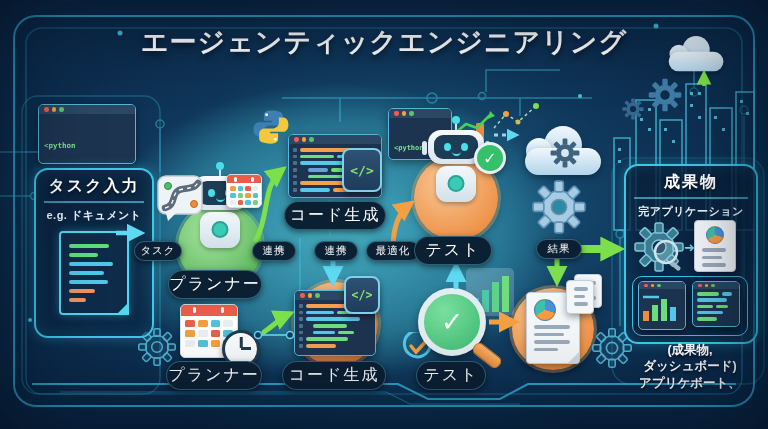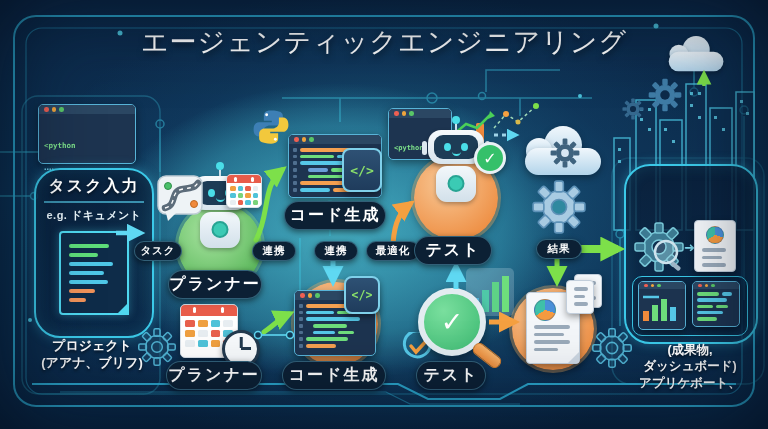--- a/index.html
+++ b/index.html
@@ -9,36 +9,36 @@
       radial-gradient(ellipse 300px 190px at 44% 54%, rgba(72,178,196,.9), rgba(52,150,175,.55) 55%, rgba(30,100,140,0) 78%),
       radial-gradient(ellipse 430px 280px at 50% 52%, rgba(38,120,156,.75), rgba(20,70,110,.35) 60%, rgba(12,42,74,0) 85%),
       linear-gradient(180deg,#0c2949 0%,#0d3356 45%,#0a2746 100%);}
   #stage::after{content:"";position:absolute;inset:0;pointer-events:none;
     box-shadow:inset 0 0 90px rgba(2,12,28,.8);z-index:9}
   .abs{position:absolute}
   svg.layer{position:absolute;inset:0;width:768px;height:429px;pointer-events:none}
 
   
   .title{position:absolute;left:0;right:0;top:24px;text-align:center;color:#fff;
-    font-size:27px;font-weight:400;letter-spacing:1px;z-index:4;
+    font-size:27px;font-weight:700;letter-spacing:1px;z-index:4;
     text-shadow:0 3px 6px rgba(0,0,0,.65)}
   .subtitle{position:absolute;left:0;right:0;top:62px;text-align:center;color:#aeeaf8;
     font-size:15px;font-weight:700;letter-spacing:1px;z-index:4;
     text-shadow:0 2px 4px rgba(0,0,0,.6)}
 
   
   .pill{position:absolute;display:flex;align-items:center;justify-content:center;
-    background:#0c2034;color:#fff;font-weight:700;border-radius:999px;
+    background:#0c2034;color:#fff;font-weight:400;border-radius:999px;
     border:1px solid rgba(120,215,245,.35);box-shadow:0 2px 6px rgba(0,0,0,.5);
     z-index:6;white-space:nowrap}
   .pill.sm{height:18px;font-size:10.5px;letter-spacing:1px}
   .pill.lg{height:27px;font-size:16px;letter-spacing:2px}
 
   
-  .panel{position:absolute;border:2px solid #3bc9e8;border-radius:26px;
+  .panel{position:absolute;border:2px solid #3bc9e8;border-radius:14px;
     background:linear-gradient(180deg,rgba(9,30,56,.85),rgba(10,38,68,.55));
     box-shadow:0 0 12px rgba(59,201,232,.35), inset 0 0 16px rgba(59,201,232,.15);z-index:3}
   .panel h2{margin:6px 8px 0;padding-bottom:4px;border-bottom:2px solid rgba(90,215,245,.6);
     color:#fff;font-size:16px;text-align:center;letter-spacing:2px;font-weight:700;
     text-shadow:0 2px 3px rgba(0,0,0,.5)}
   .panel .sub{margin-top:5px;text-align:center;color:#eaf6fb;font-weight:700;font-size:11px;letter-spacing:.5px}
   .caption{position:absolute;color:#fff;font-weight:700;text-align:center;z-index:3;
     line-height:1.3;text-shadow:0 2px 3px rgba(0,0,0,.6)}
 
   
@@ -252,24 +252,20 @@
       <div class="dl dl-g" style="width:80%"></div>
       <div class="dl dl-g" style="width:58%"></div>
       <div class="dl dl-c" style="width:88%"></div>
       <div class="dl dl-c" style="width:70%"></div>
       <div class="dl dl-c" style="width:78%"></div>
       <div class="dl dl-o" style="width:52%"></div>
       <div class="dl dl-o" style="width:34%"></div>
       <i class="fold"></i>
     </div>
   </div>
-  <div class="caption" style="left:20px;top:338px;width:144px;font-size:13px">
-    <div>プロジェクト</div>
-    <div>(アアナ、ブリフ)</div>
-  </div>
 
   <div class="circle green" style="left:178px;top:204px;width:84px;height:84px"></div>
   <div class="robot" style="left:192px;top:168px">
     <div class="ant"></div>
     <div class="head">
         <i class="ear l"></i>
         <i class="ear r"></i>
         <i class="eye l"></i>
         <i class="eye r"></i>
         <i class="mouth"></i>
@@ -428,20 +424,22 @@
         <circle cx="50" cy="50" r="13" fill="#d9e8f4"></circle>
     </svg>
   </div>
 
   <svg width="54" height="54" viewBox="0 0 100 100" class="abs" style="left:532px;top:180px;z-index:3">
     <use href="#gearshape" fill="#a8cbe2" stroke="#5e92b8" stroke-width="3"></use>
     <circle cx="50" cy="50" r="14" fill="#2f89a0" stroke="#5e92b8" stroke-width="3"></circle>
   </svg>
 
   <div class="panel" style="left:624px;top:164px;width:130px;height:176px">
+    <h2>成果物</h2>
+    <div class="sub">完アプリケーション</div>
   </div>
   <svg width="50" height="50" viewBox="0 0 100 100" class="abs" style="left:634px;top:222px;z-index:4">
     <use href="#gearshape" fill="#3c7a92" stroke="#79c8d8" stroke-width="3"></use>
     <circle cx="50" cy="50" r="14" fill="#0f3050" stroke="#79c8d8" stroke-width="3"></circle>
     <circle cx="64" cy="60" r="22" fill="rgba(210,235,245,.2)" stroke="#cfe4ee" stroke-width="5"></circle>
     <rect x="78" y="78" width="22" height="9" rx="4" transform="rotate(40 78 78)" fill="#9fb8c8"></rect>
   </svg>
   <div class="minArrow" style="left:684px;top:240px">➜</div>
   <div class="paper" style="left:694px;top:220px;width:40px;height:50px">
     <div class="pie" style="width:16px;height:16px;margin:5px auto 0"></div>

